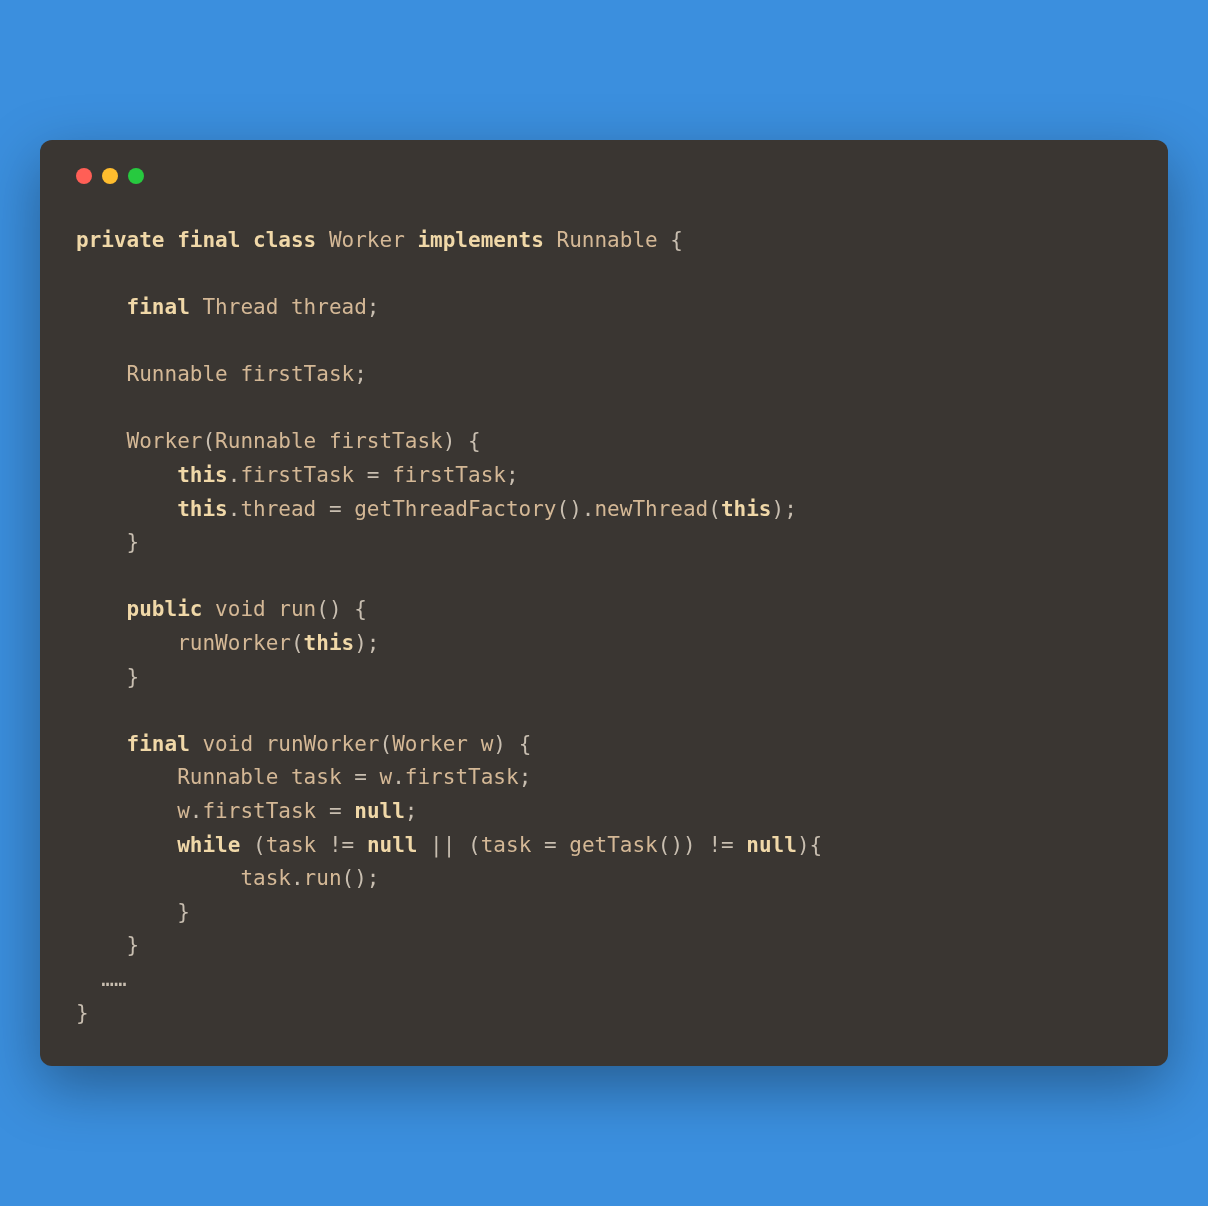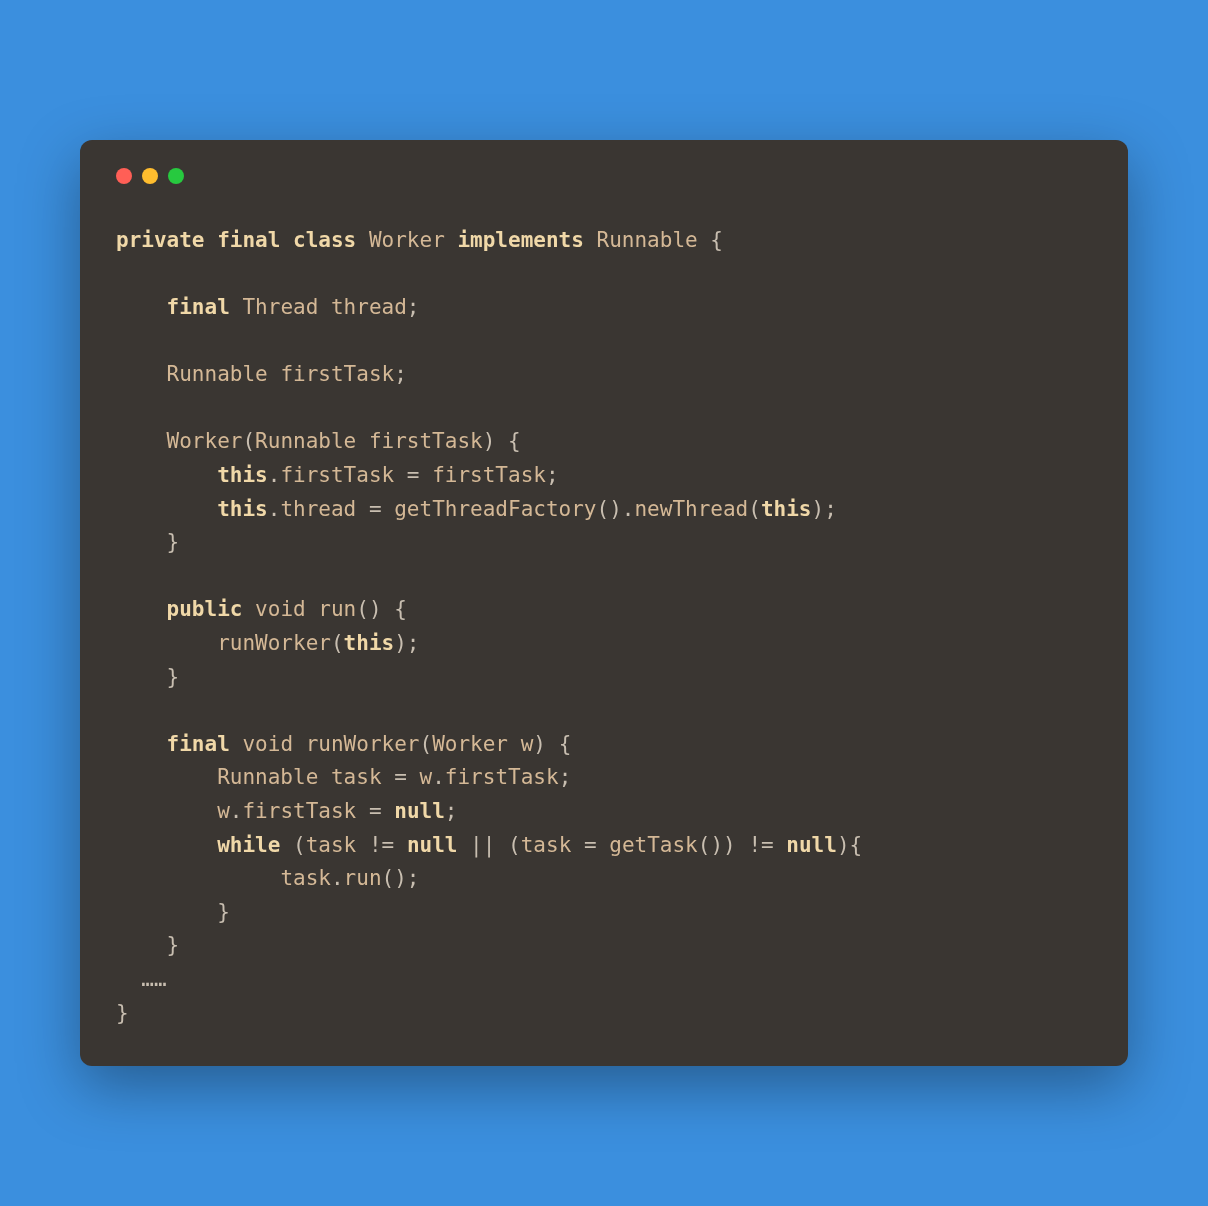--- a/index.html
+++ b/index.html
@@ -12,21 +12,21 @@
       width: 1208px;
       height: 1206px;
       display: flex;
       align-items: center;
       justify-content: center;
       font-family: 'Menlo', 'Monaco', 'Consolas', monospace;
     }
     .window {
       background: #3a3632;
       border-radius: 12px;
-      width: 1048px;
+      width: 1128px;
       padding: 28px 36px 36px 36px;
       box-shadow: 0 20px 60px rgba(0,0,0,0.35);
     }
     .titlebar {
       display: flex;
       gap: 10px;
       margin-bottom: 40px;
     }
     .dot {
       width: 16px;

